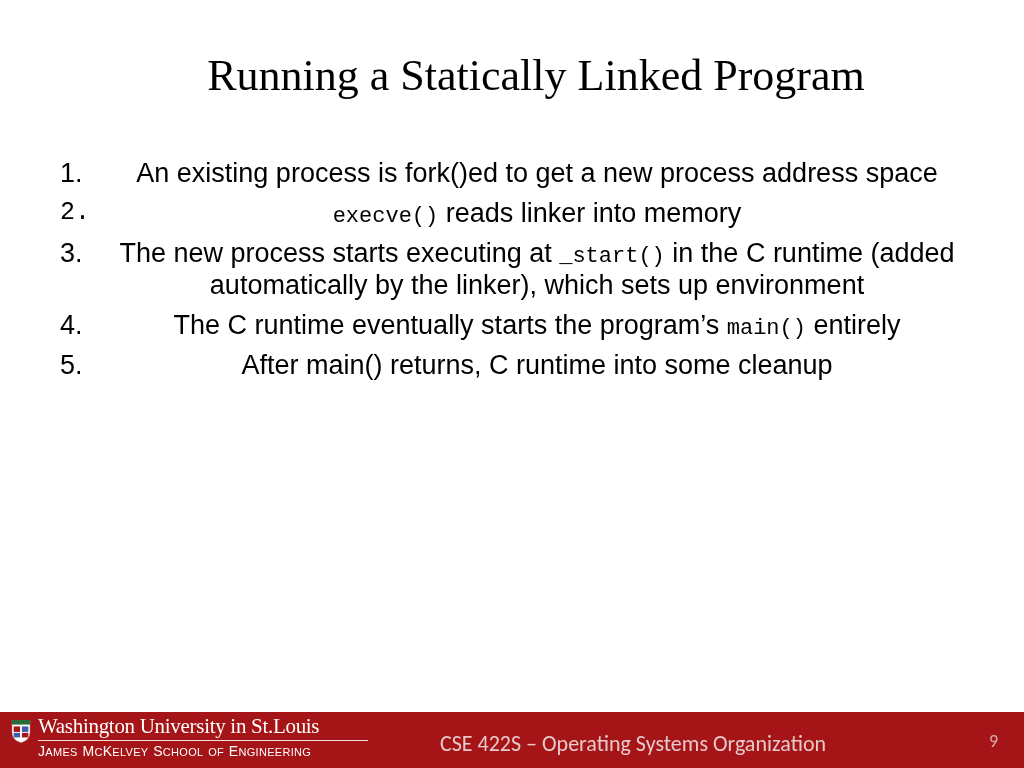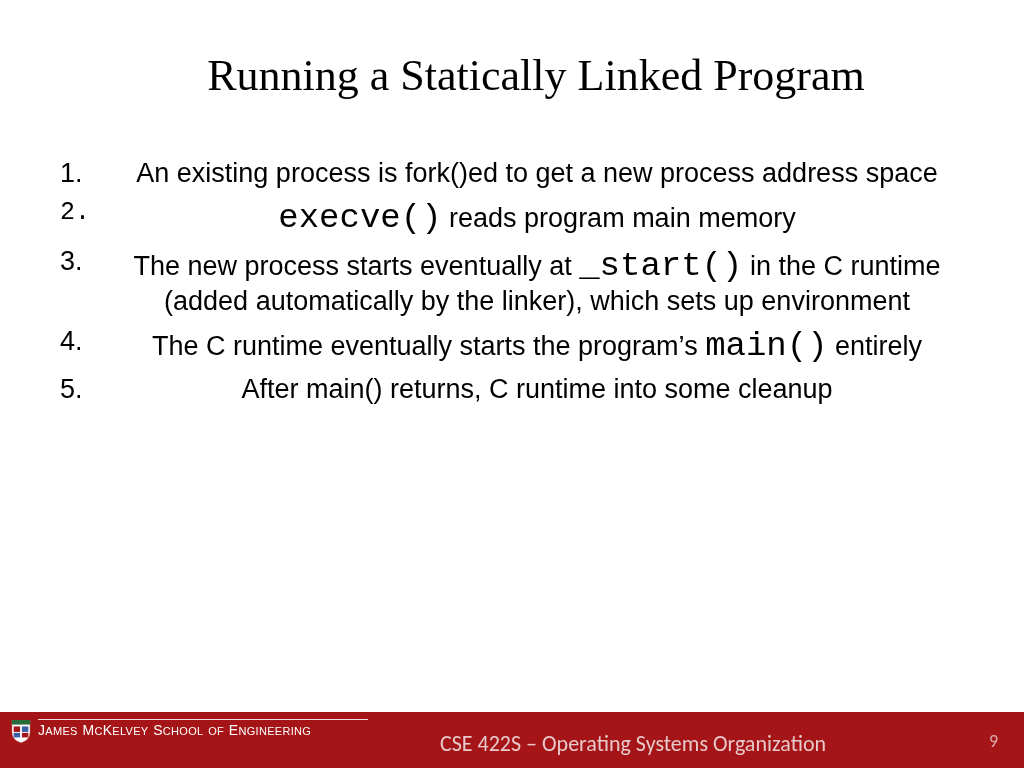--- a/index.html
+++ b/index.html
@@ -5,21 +5,21 @@
   * { margin: 0; padding: 0; box-sizing: border-box; }
   html, body { width: 1024px; height: 768px; overflow: hidden; font-family: Verdana, Geneva, sans-serif; background: #fff; }
   .slide { width: 1024px; height: 768px; position: relative; background: #fff; }
   .title { position: absolute; top: 50px; left: 0; width: 100%; text-align: center; font-family: Georgia, 'Times New Roman', serif; font-size: 44px; color: #000; font-weight: 400; padding-left: 48px; }
   .body { position: absolute; top: 158px; left: 54px; right: 60px; color: #000; }
   .intro { font-size: 27px; line-height: 1.2; margin-bottom: 46px; }
   ol.points { list-style: none; counter-reset: item; padding-left: 0; }
   ol.points > li { counter-increment: item; font-size: 27px; line-height: 1.18; margin-bottom: 8px; position: relative; padding-left: 56px; text-align: center; }
   ol.points > li::before { content: counter(item) "."; position: absolute; left: 6px; top: 0; font-size: 27px; }
   ol.points > li.mono-marker::before { font-family: Consolas, 'Courier New', monospace; font-size: 25px; }
-  .mono { font-family: Consolas, 'Courier New', monospace; font-size: 34px; }
+  .mono { font-family: Consolas, 'Courier New', monospace; font-size: 22px; }
   .footer { position: absolute; left: 0; bottom: 0; width: 100%; height: 56px; background: #a51417; color: #fff; }
   .logo-block { position: absolute; left: 10px; top: 4px; display: flex; align-items: flex-start; }
   .shield { width: 22px; height: 26px; margin-right: 6px; margin-top: 2px; }
   .uni-text { display: flex; flex-direction: column; line-height: 1; }
   .uni-line1 { font-family: Georgia, 'Times New Roman', serif; font-size: 21px; letter-spacing: -0.3px; color: #fff; }
   .uni-rule { height: 1px; background: rgba(255,255,255,0.85); width: 330px; margin: 3px 0 2px 0; }
   .uni-line2-wrap { font-family: Liberation Sans, sans-serif; color: #fff; letter-spacing: 0.3px; }
   .sc-lg { font-size: 14px; }
   .sc-sm { font-size: 11px; }
   .course { position: absolute; left: 440px; top: 18px; font-family: Calibri, Arial, sans-serif; font-size: 22px; color: #e7c9ca; text-align: center; }
@@ -29,38 +29,39 @@
 <body>
 
 <div class="slide">
 
   <h1 class="title">Running a Statically Linked Program</h1>
 
   <div class="body">
 
     <ol class="points">
       <li>An existing process is fork()ed to get a new process address space</li>
-      <li class="mono-marker"><span class="mono">execve()</span><span> reads program main memory</span></li>
-      <li><span>The new process starts eventually at </span><span class="mono">_start()</span><span> in the C runtime (added automatically by the linker), which sets up environment</span></li>
+      <li class="mono-marker"><span class="mono">execve()</span><span> reads linker into memory</span></li>
+      <li><span>The new process starts executing at </span><span class="mono">_start()</span><span> in the C runtime (added automatically by the linker), which sets up environment</span></li>
       <li><span>The C runtime eventually starts the program’s </span><span class="mono">main()</span><span> entirely</span></li>
       <li>After main() returns, C runtime into some cleanup</li>
     </ol>
   </div>
 
   <div class="footer">
     <div class="logo-block">
       <svg class="shield" viewBox="0 0 24 28">
         <path d="M2 2 H22 V15 Q22 24 12 27 Q2 24 2 15 Z" fill="#fff" stroke="#a51417" stroke-width="0.5"></path>
         <path d="M2 2 H22 V7 H2 Z" fill="#2a6b3a"></path>
         <rect x="4" y="9" width="7" height="6" fill="#a51417"></rect>
         <rect x="13" y="9" width="7" height="6" fill="#3a5fa8"></rect>
         <rect x="4" y="16" width="7" height="5" fill="#3a5fa8"></rect>
         <rect x="13" y="16" width="7" height="5" fill="#a51417"></rect>
       </svg>
       <div class="uni-text">
+        <div class="uni-line1">Washington University in St.Louis</div>
         <div class="uni-rule"></div>
         <div class="uni-line2-wrap"><span class="sc-lg">J</span><span class="sc-sm">AMES</span><span> </span><span class="sc-lg">M</span><span class="sc-sm">C</span><span class="sc-lg">K</span><span class="sc-sm">ELVEY</span><span> </span><span class="sc-lg">S</span><span class="sc-sm">CHOOL</span><span> </span><span class="sc-sm">OF</span><span> </span><span class="sc-lg">E</span><span class="sc-sm">NGINEERING</span></div>
       </div>
     </div>
     <div class="course">CSE 422S – Operating Systems Organization</div>
     <div class="pagenum">9</div>
   </div>
 
 </div>
 

